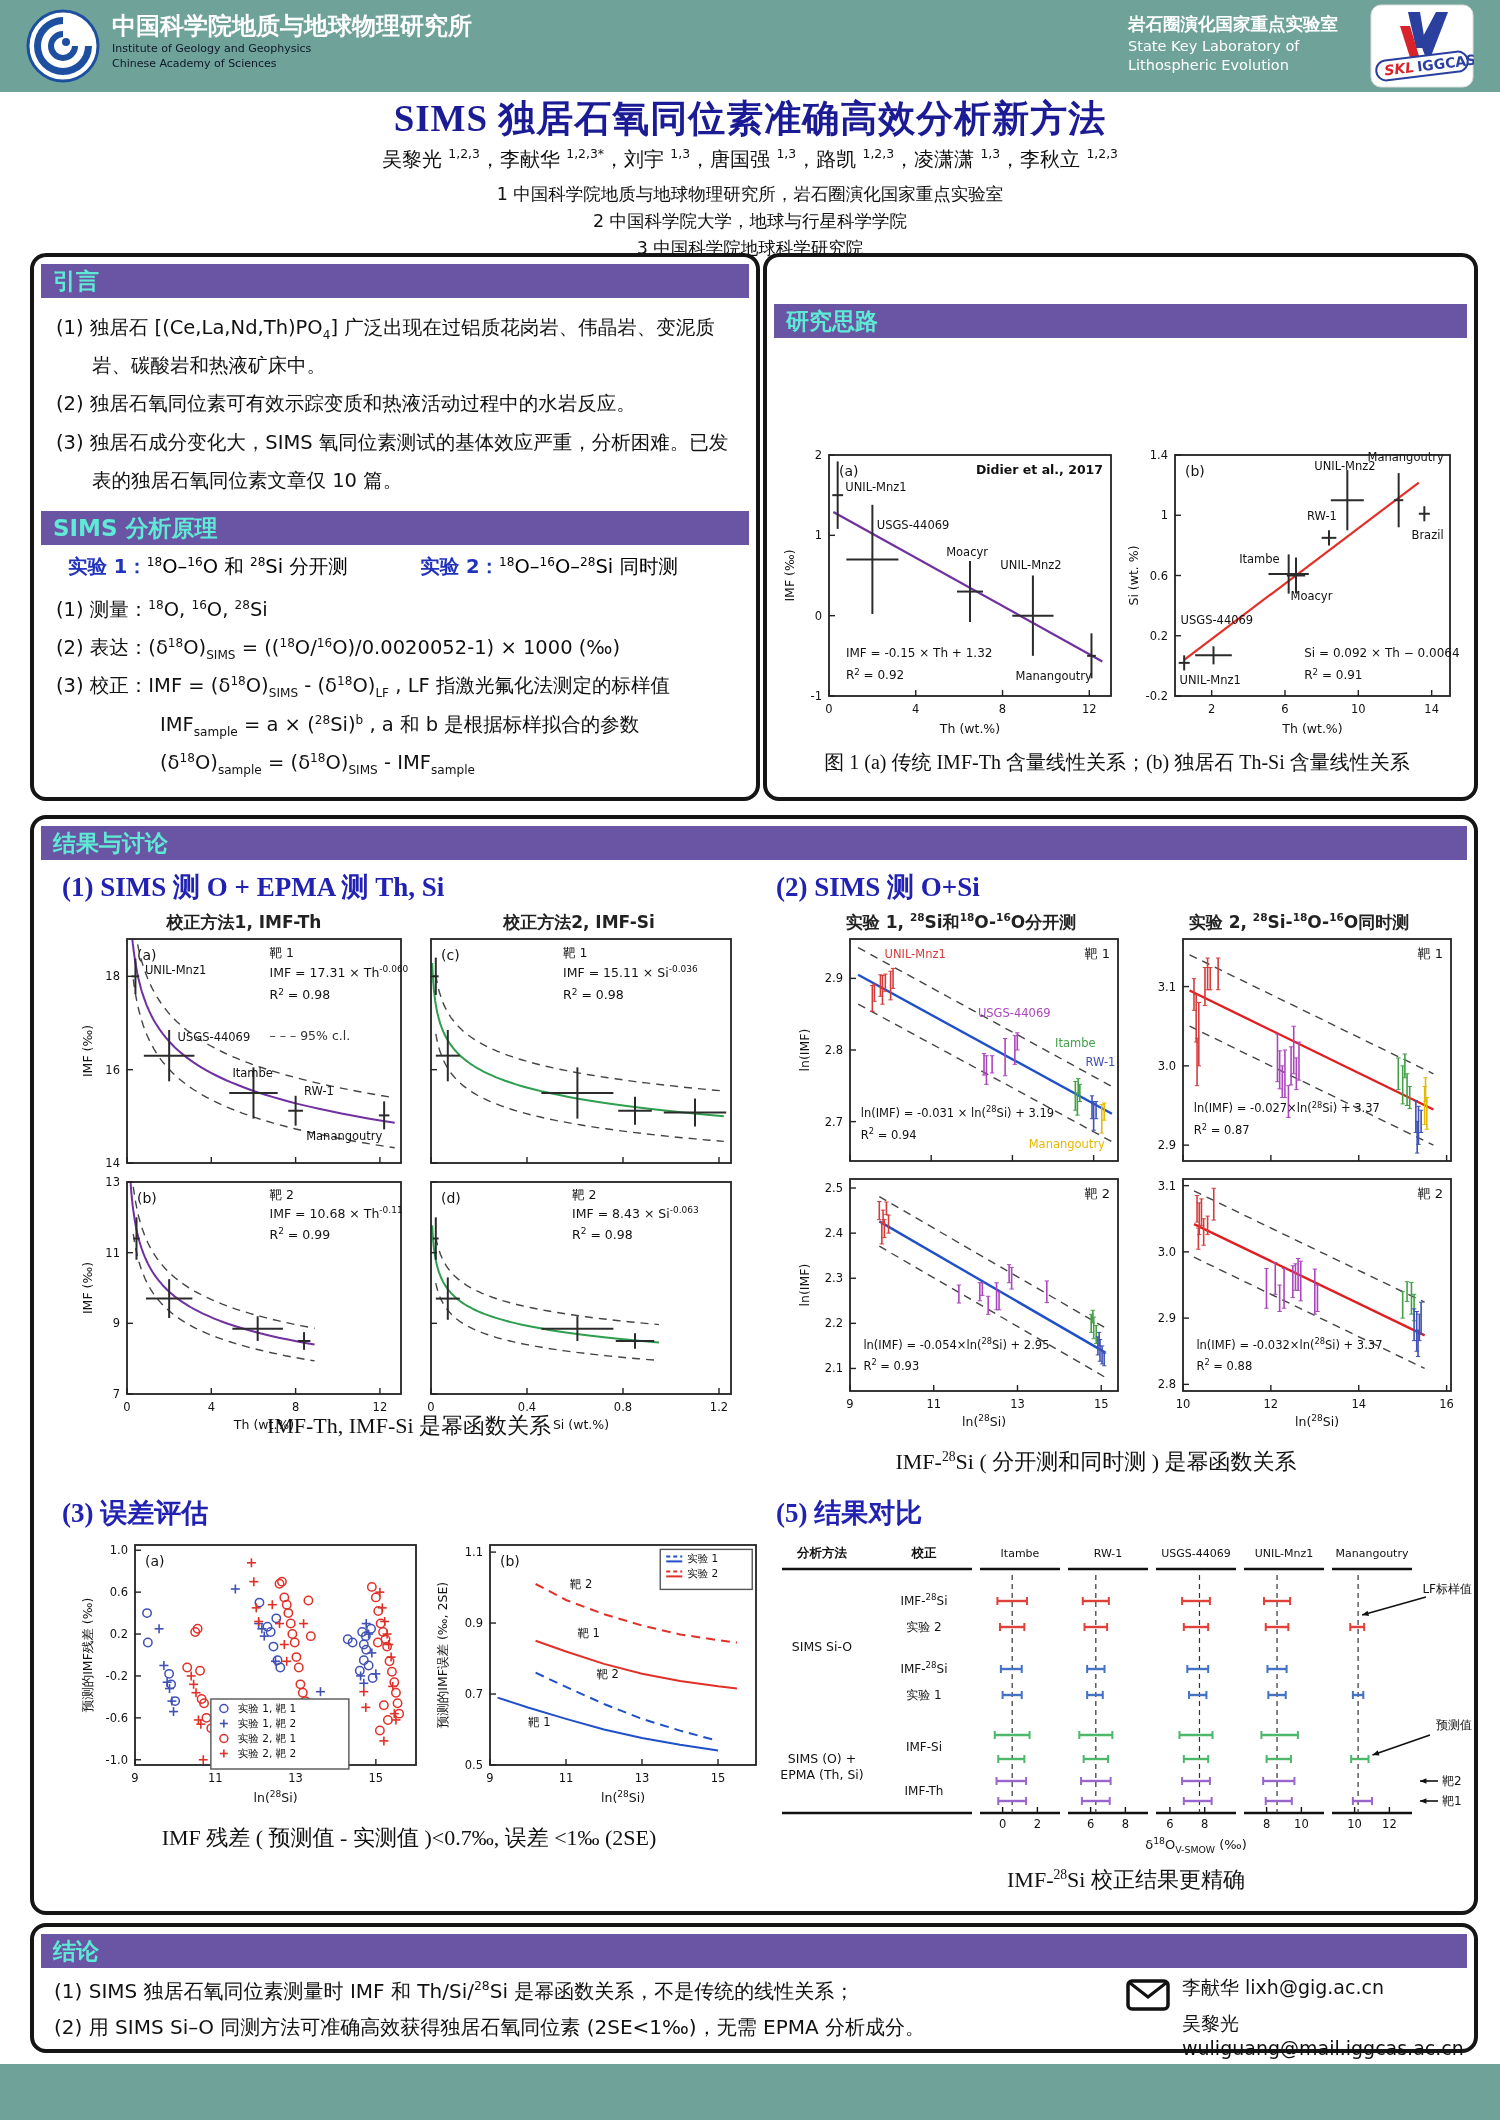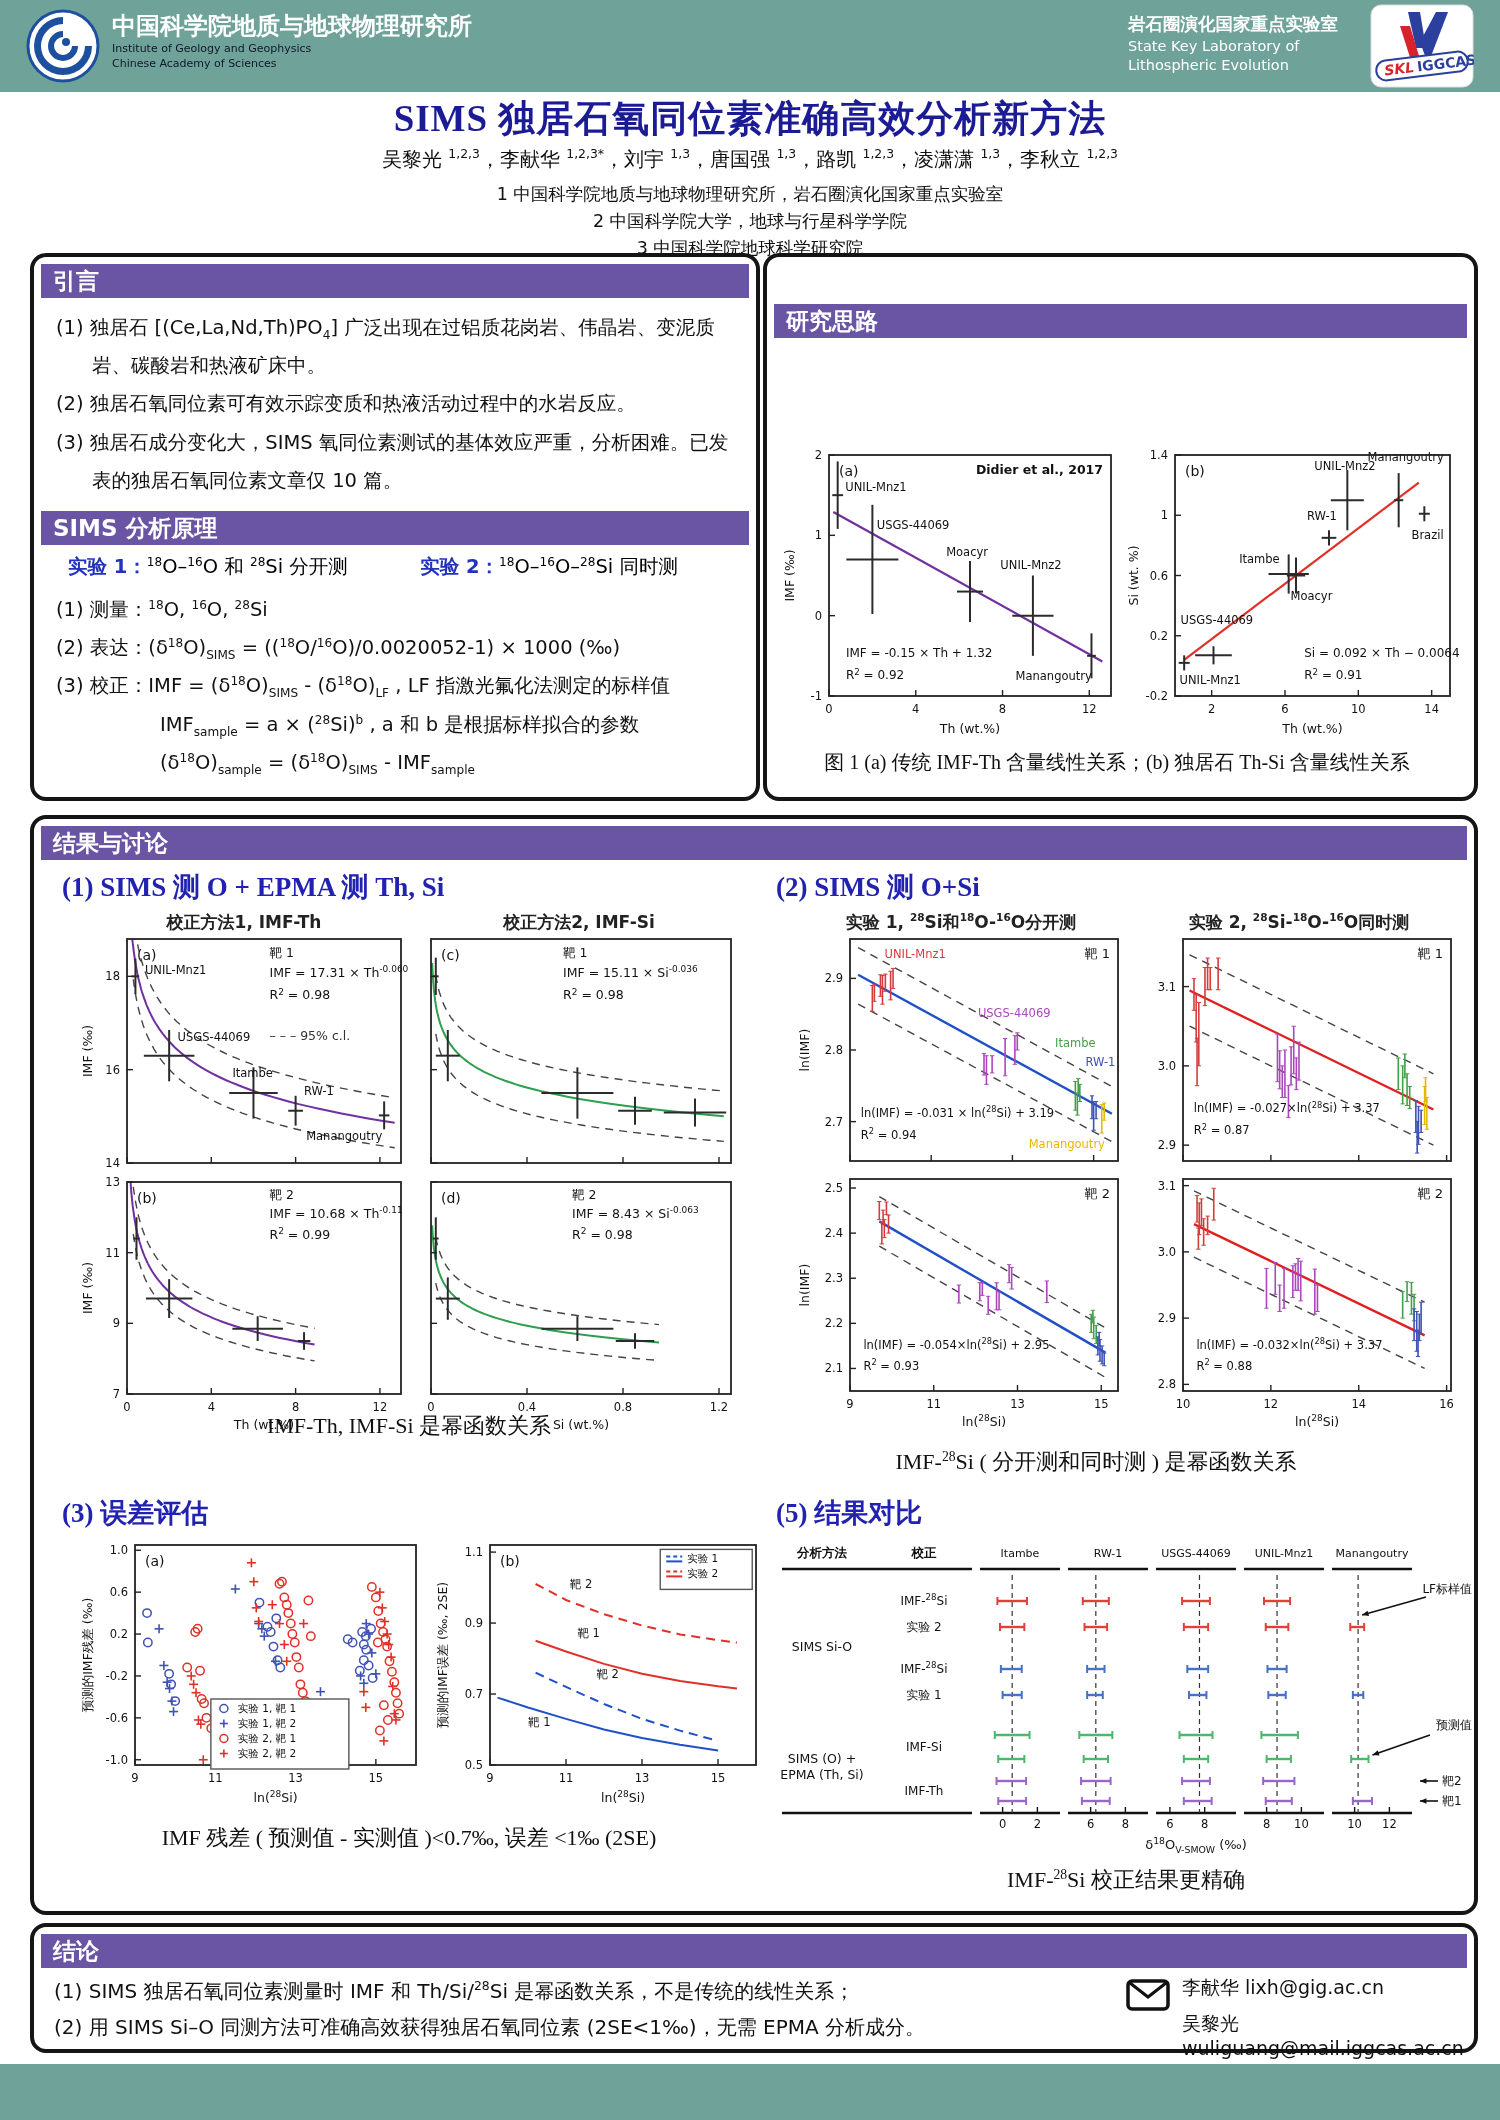--- a/index.html
+++ b/index.html
@@ -7,21 +7,21 @@
   .abs{position:absolute;}
   .band{position:absolute;left:0;width:1500px;background:#6fa39a;}
   .inst-cn{color:#fff;font-size:24px;font-weight:bold;line-height:1.3;}
   .inst-en{color:#0f172a;font-size:11px;line-height:1.35;}
   .lab-cn{color:#fff;font-size:17.5px;font-weight:bold;line-height:1.4;}
   .lab-en{color:#fff;font-size:14.5px;line-height:1.35;}
   .title{position:absolute;left:0;width:1500px;text-align:center;font-family:'Liberation Serif','DejaVu Serif',serif;font-weight:bold;font-size:37px;color:#1b1b96;margin:0;letter-spacing:1px;}
   .authors{position:absolute;left:0;width:1500px;text-align:center;font-size:20px;color:#111;}
   .affil{position:absolute;left:0;width:1500px;text-align:center;font-size:17.5px;color:#111;}
   .panel{position:absolute;border:4px solid #151515;border-radius:16px;background:#fff;}
-  .secbar{position:absolute;left:7px;right:7px;height:34px;background:#6a55a4;color:#ffffff;font-size:23px;font-weight:bold;line-height:34px;padding-left:12px;}
+  .secbar{position:absolute;left:7px;right:7px;height:34px;background:#6a55a4;color:#5eead4;font-size:23px;font-weight:bold;line-height:34px;padding-left:12px;}
   .li{font-size:19.5px;color:#111;line-height:1.95;padding-left:36px;text-indent:-36px;}
   .cont{padding-left:104px;text-indent:0;}
   .bluehead{position:absolute;font-family:'Liberation Serif','DejaVu Serif',serif;font-weight:bold;font-size:27px;color:#2222b2;}
   .subhead{position:absolute;font-size:17px;color:#222;text-align:center;font-weight:bold;}
   .cap{position:absolute;font-family:'Liberation Serif','DejaVu Serif',serif;font-size:22px;color:#111;text-align:center;}
   .explabel{color:#2233bb;font-weight:bold;}
   .chart{position:absolute;}
   .chart text{font-family:'DejaVu Sans',sans-serif;}
   sup{font-size:0.62em;} sub{font-size:0.62em;}
   .contact{position:absolute;font-size:19px;color:#111;}

